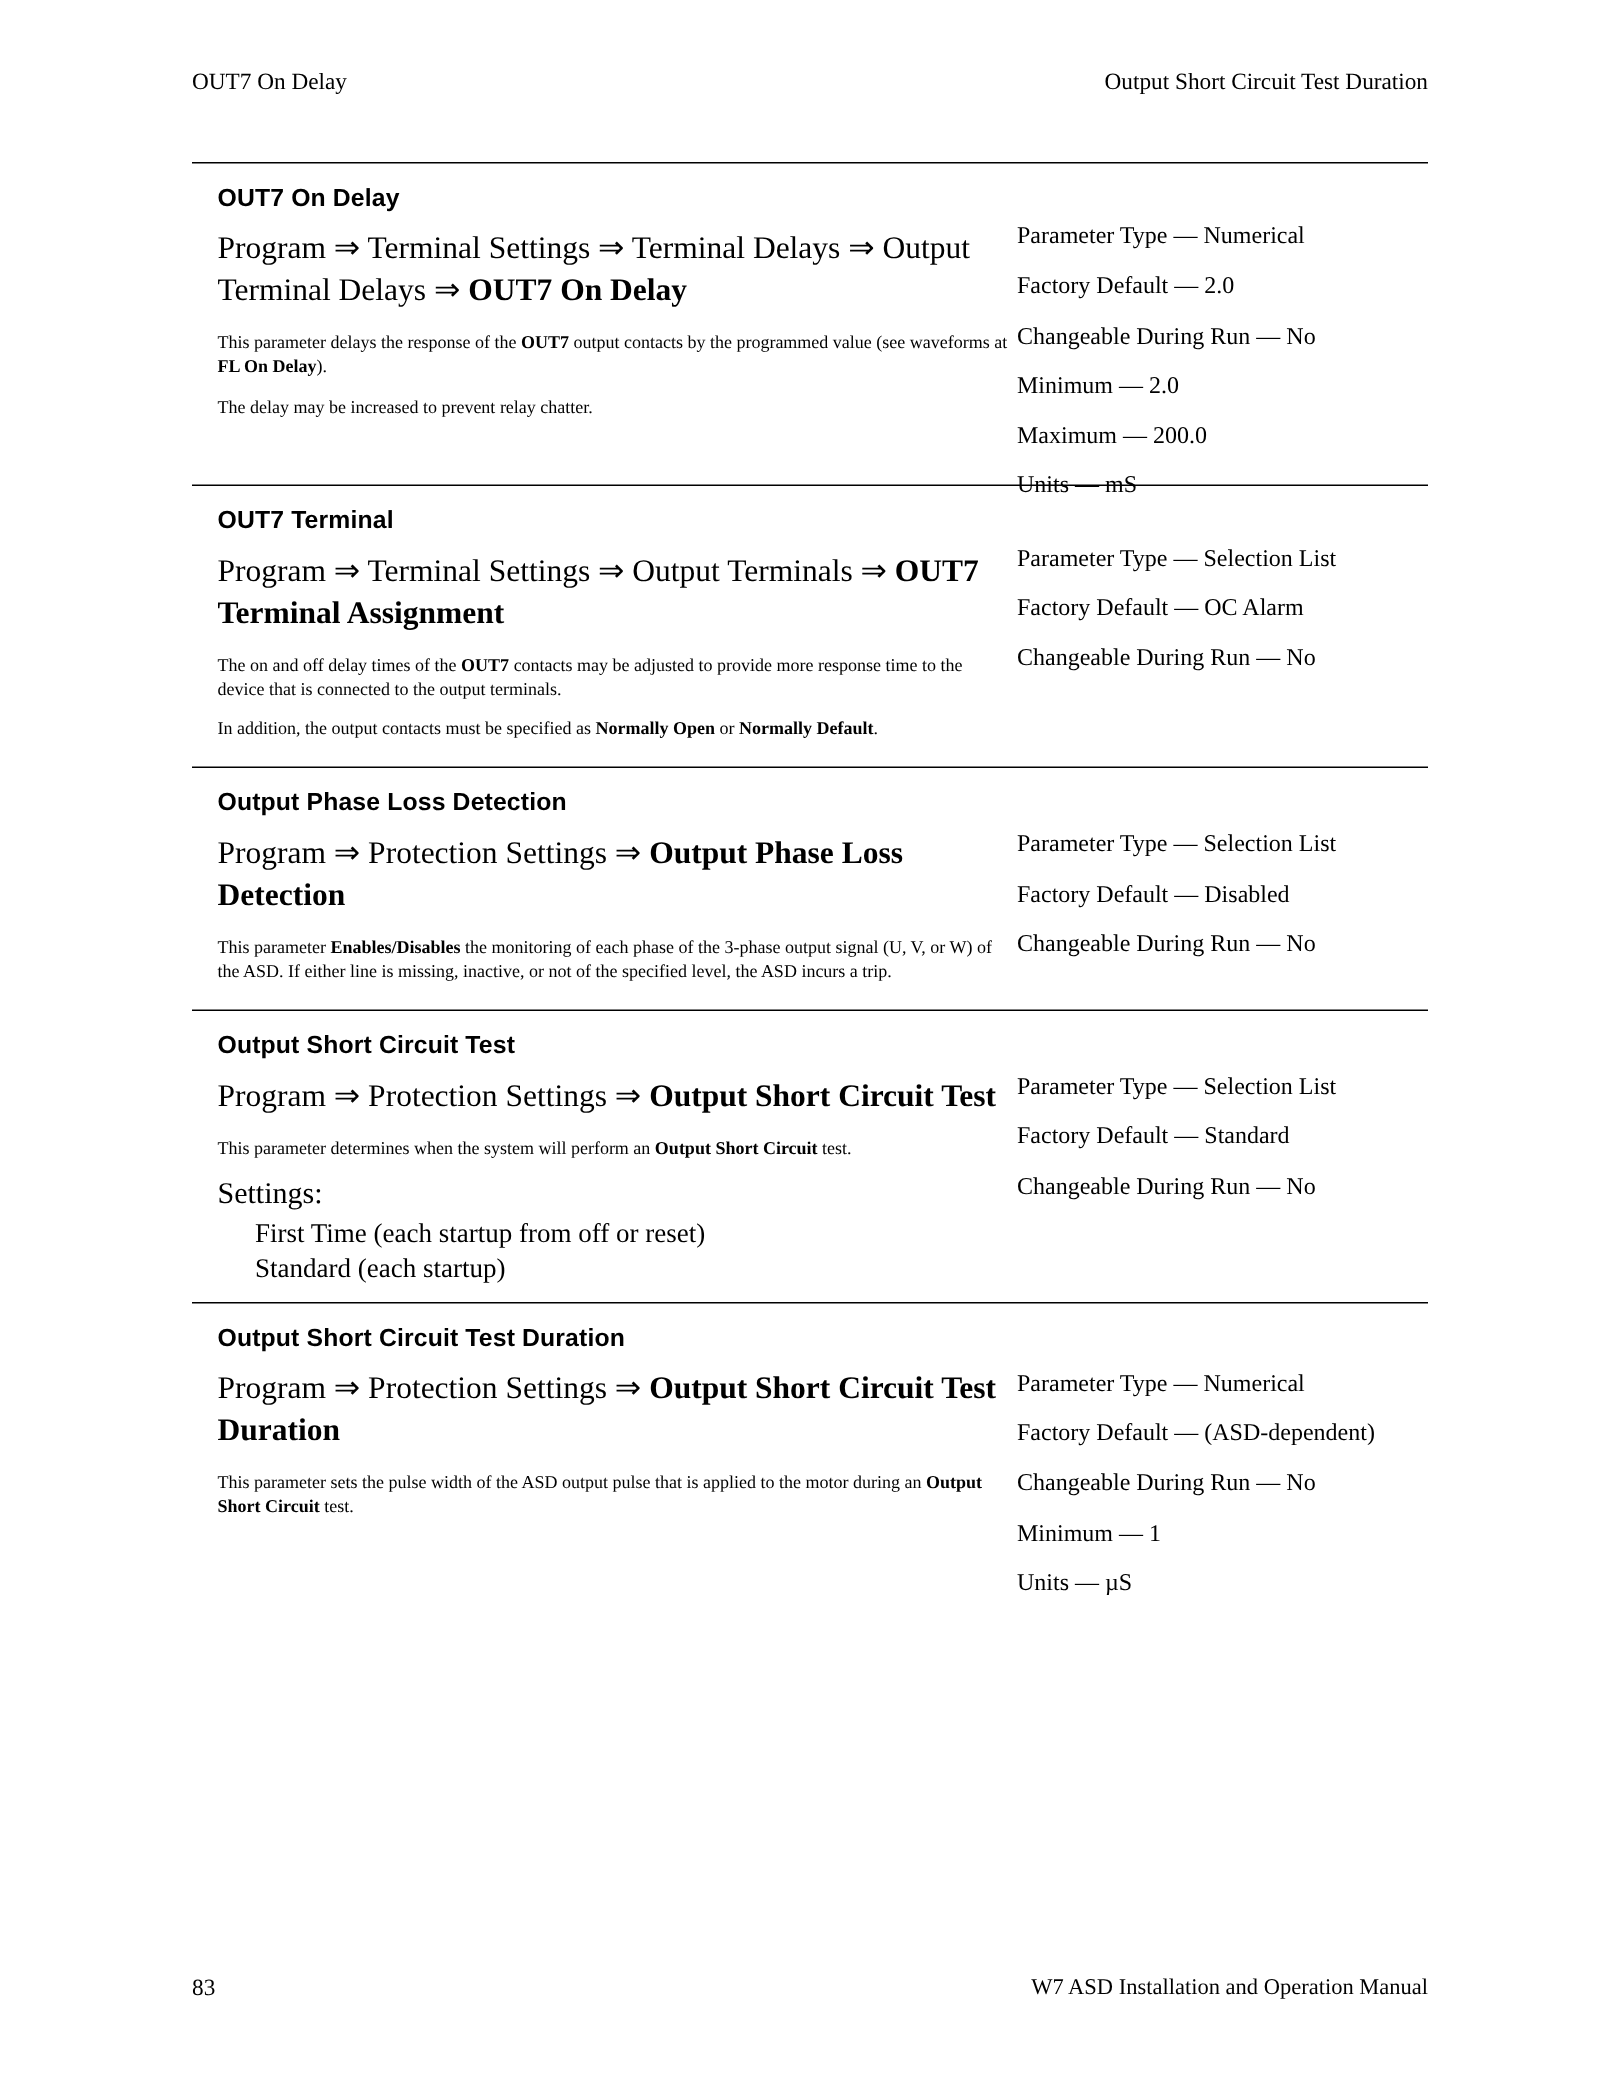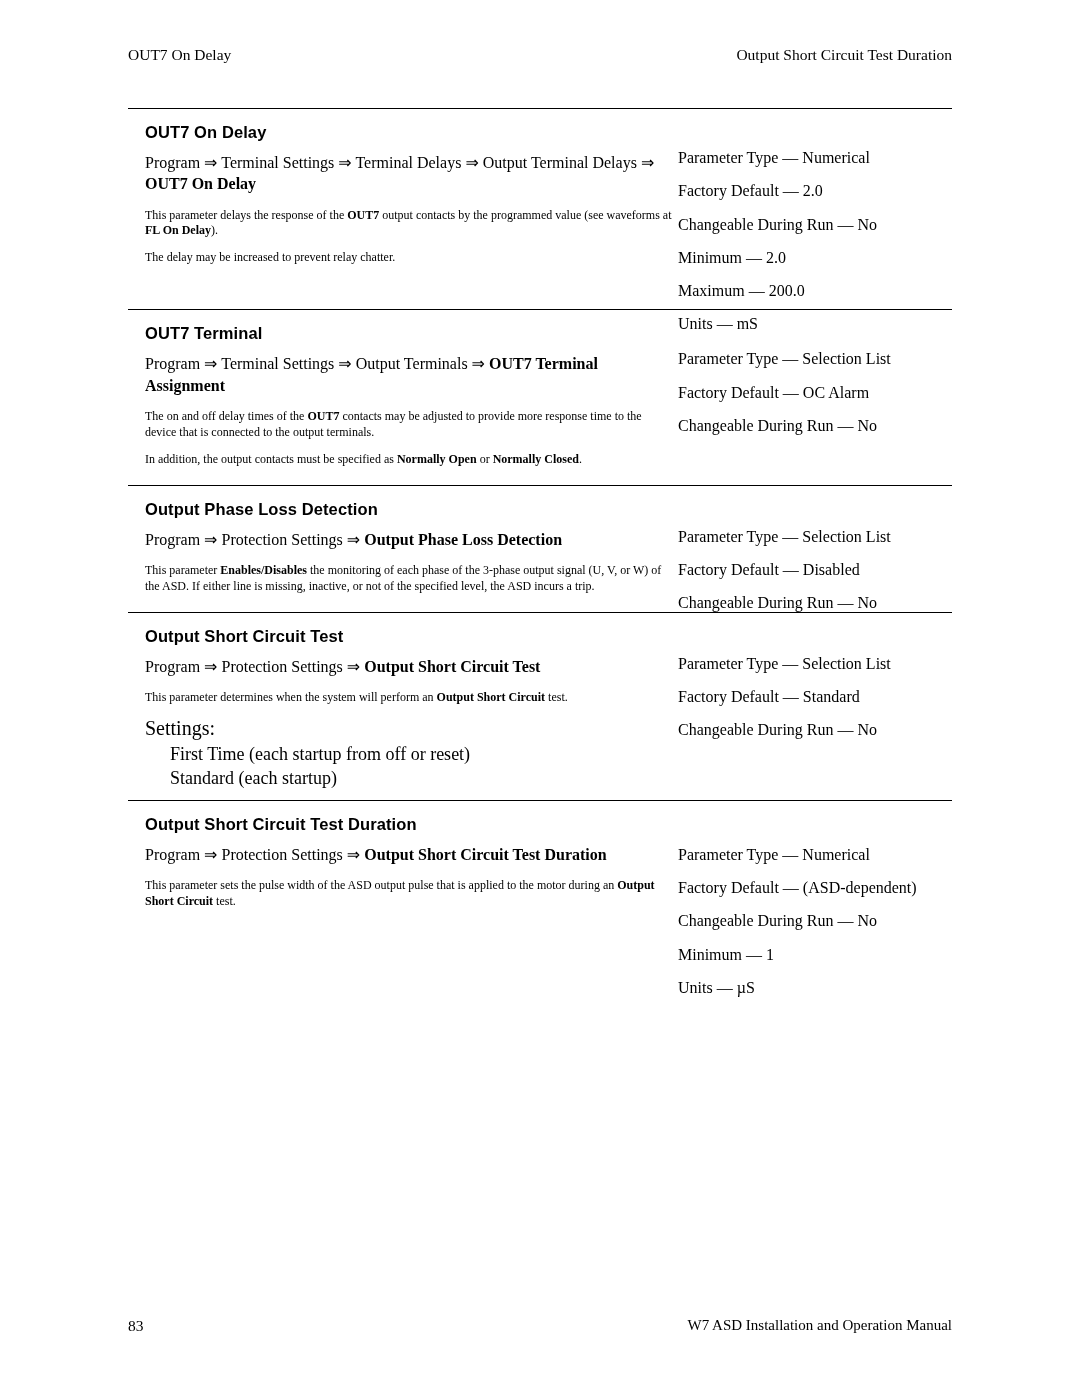--- a/index.html
+++ b/index.html
@@ -55,21 +55,21 @@
     padding-left: 17px;
     box-sizing: border-box;
   }
   .para {
     font-size: 12px;
     line-height: 1.33;
     margin-bottom: 11px;
   }
   .para b { font-weight: bold; }
   .path {
-    font-size: 16px;
+    font-size: 21px;
     line-height: 1.33;
     margin-bottom: 13px;
   }
   .path b { font-weight: bold; }
   .attr-col {
     position: absolute;
     left: 550px;
     top: 0;
     width: 290px;
   }
@@ -138,21 +138,21 @@
     <div class="section">
       <div class="sec-title">OUT7 Terminal</div>
       <div class="body-col">
         <div class="path">
           <span>Program ⇒ Terminal Settings ⇒ Output Terminals ⇒ </span><b>OUT7 Terminal Assignment</b>
         </div>
         <div class="para">
           The on and off delay times of the <b>OUT7</b> contacts may be adjusted to provide more response time to the device that is connected to the output terminals.
         </div>
         <div class="para">
-          In addition, the output contacts must be specified as <b>Normally Open</b> or <b>Normally Closed</b>.
+          In addition, the output contacts must be specified as <b>Normally Open</b> or <b>Normally Default</b>.
         </div>
       </div>
       <div class="attr-col" style="top:38px;">
         <div class="attr"><span>Parameter Type — </span><b>Selection List</b></div>
         <div class="attr"><span>Factory Default — </span><b>OC Alarm</b></div>
         <div class="attr"><span>Changeable During Run — </span><b>No</b></div>
       </div>
       <div style="height:6px;"></div>
     </div>
 

